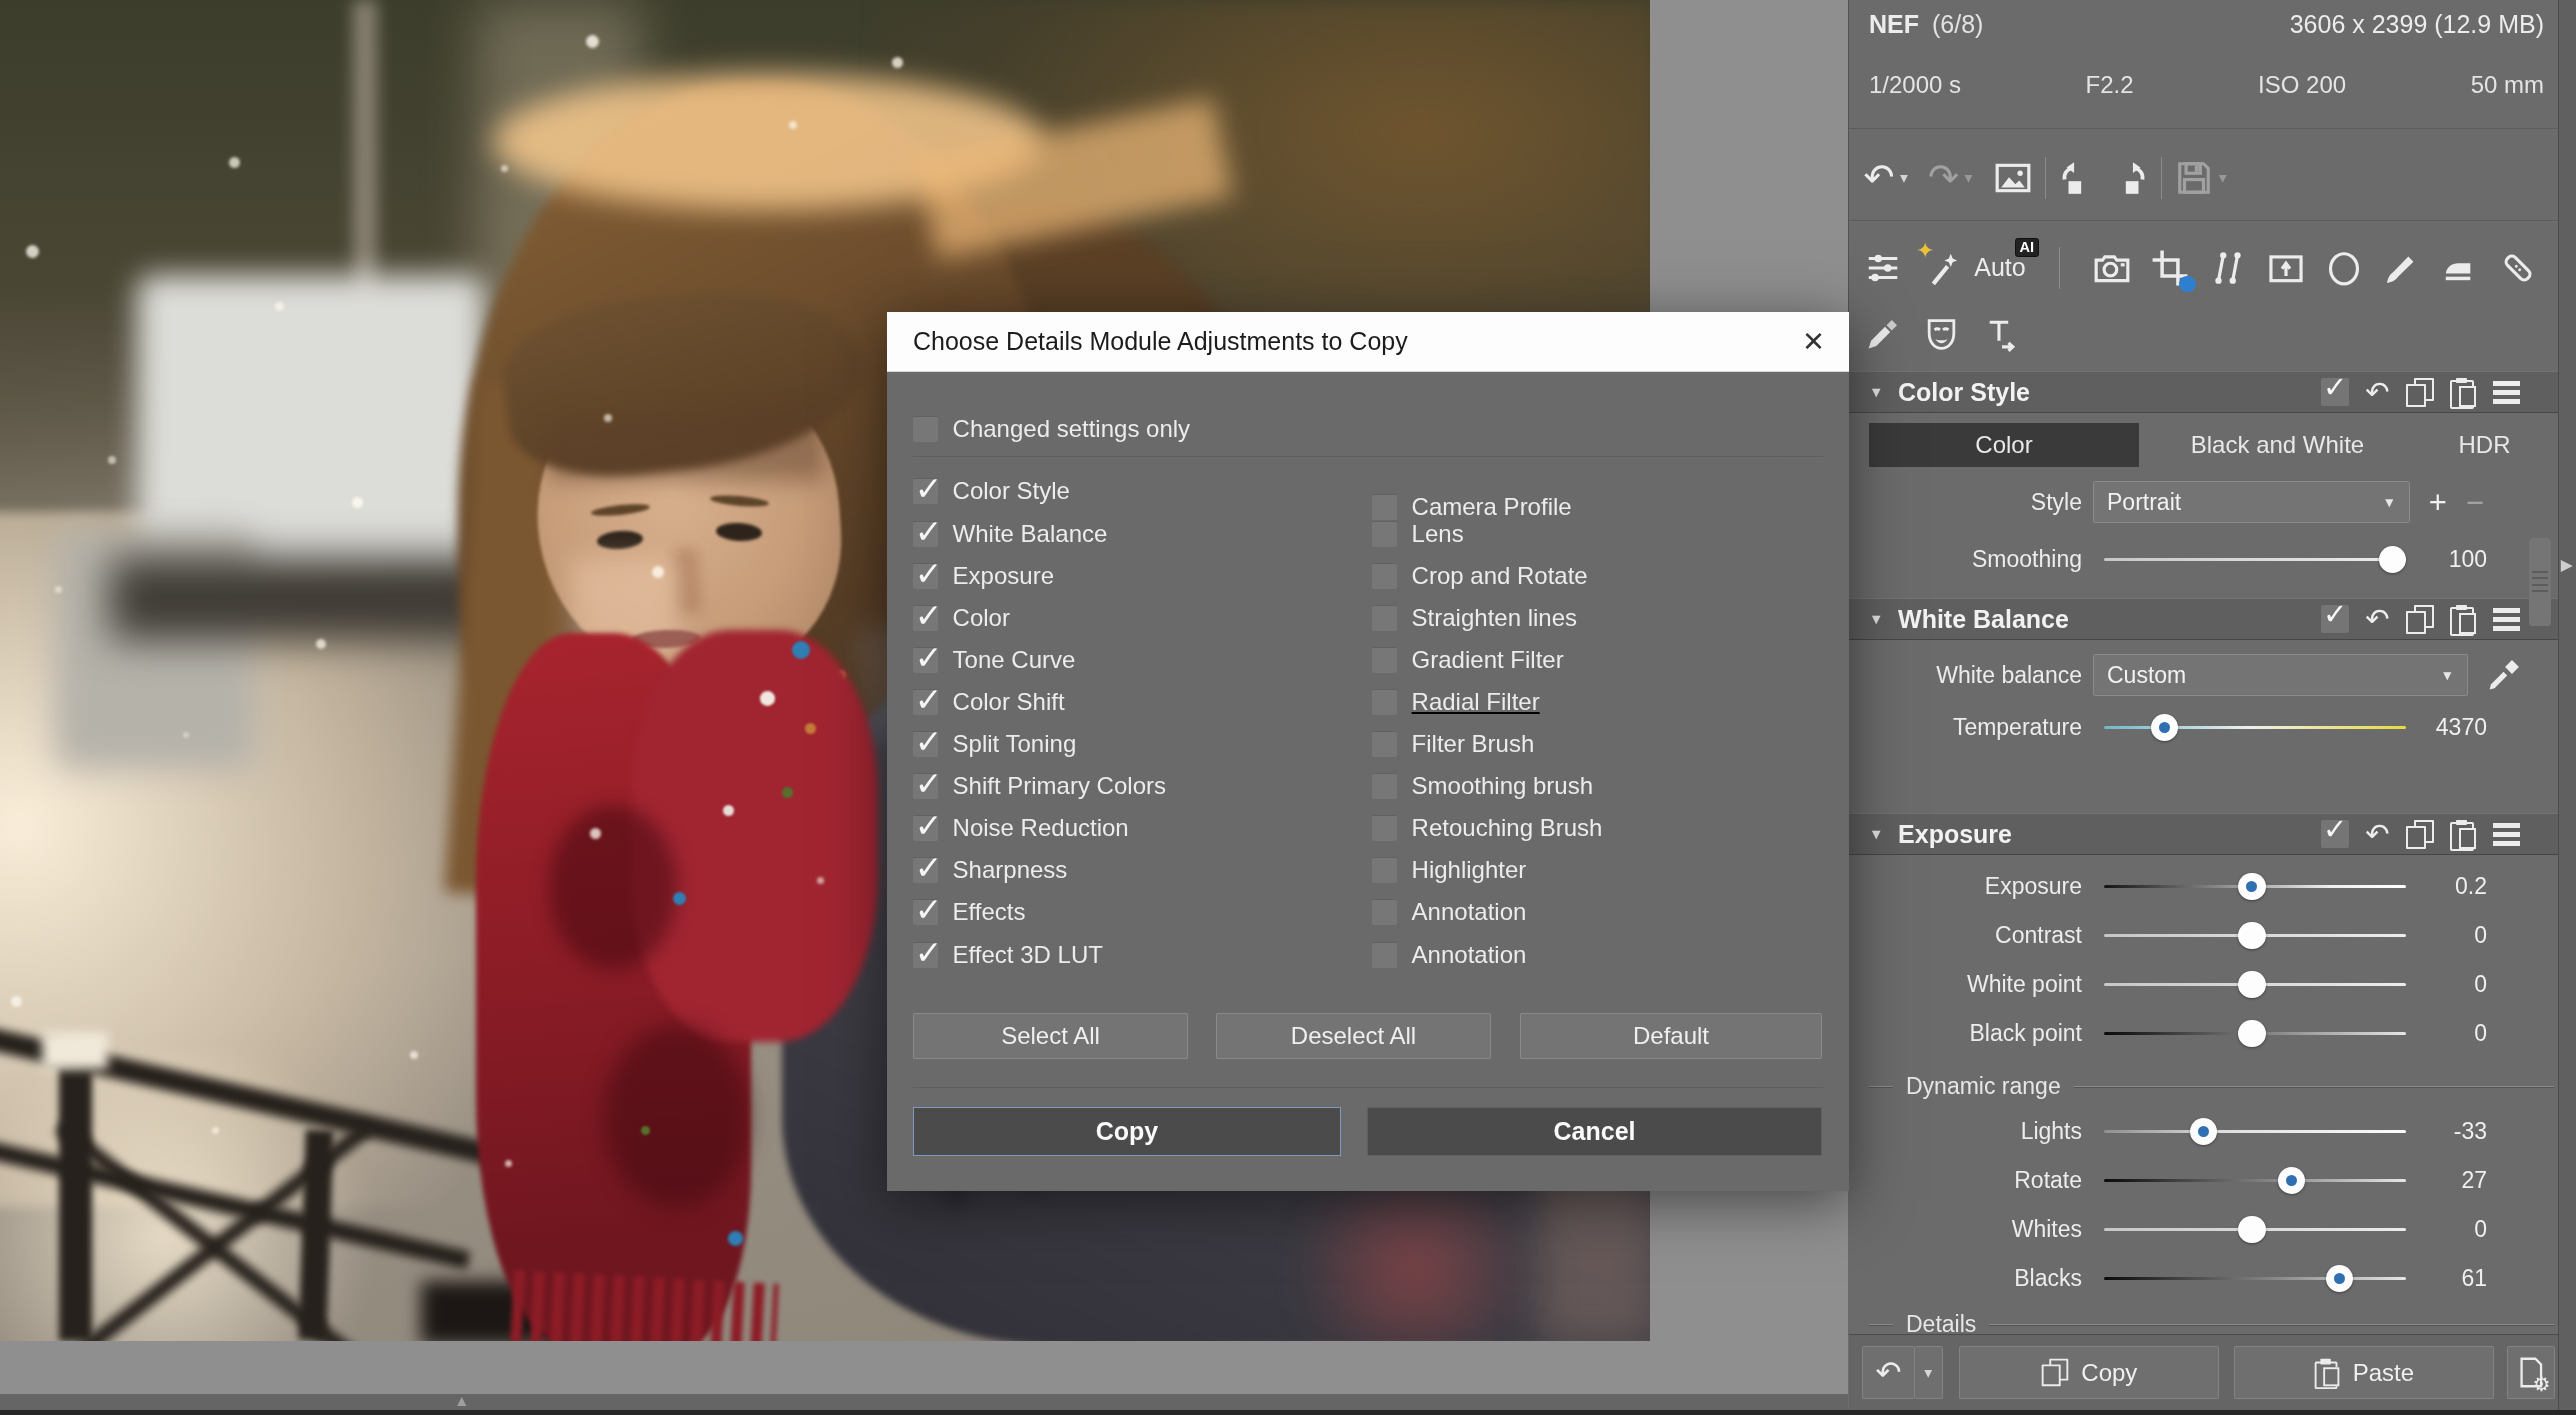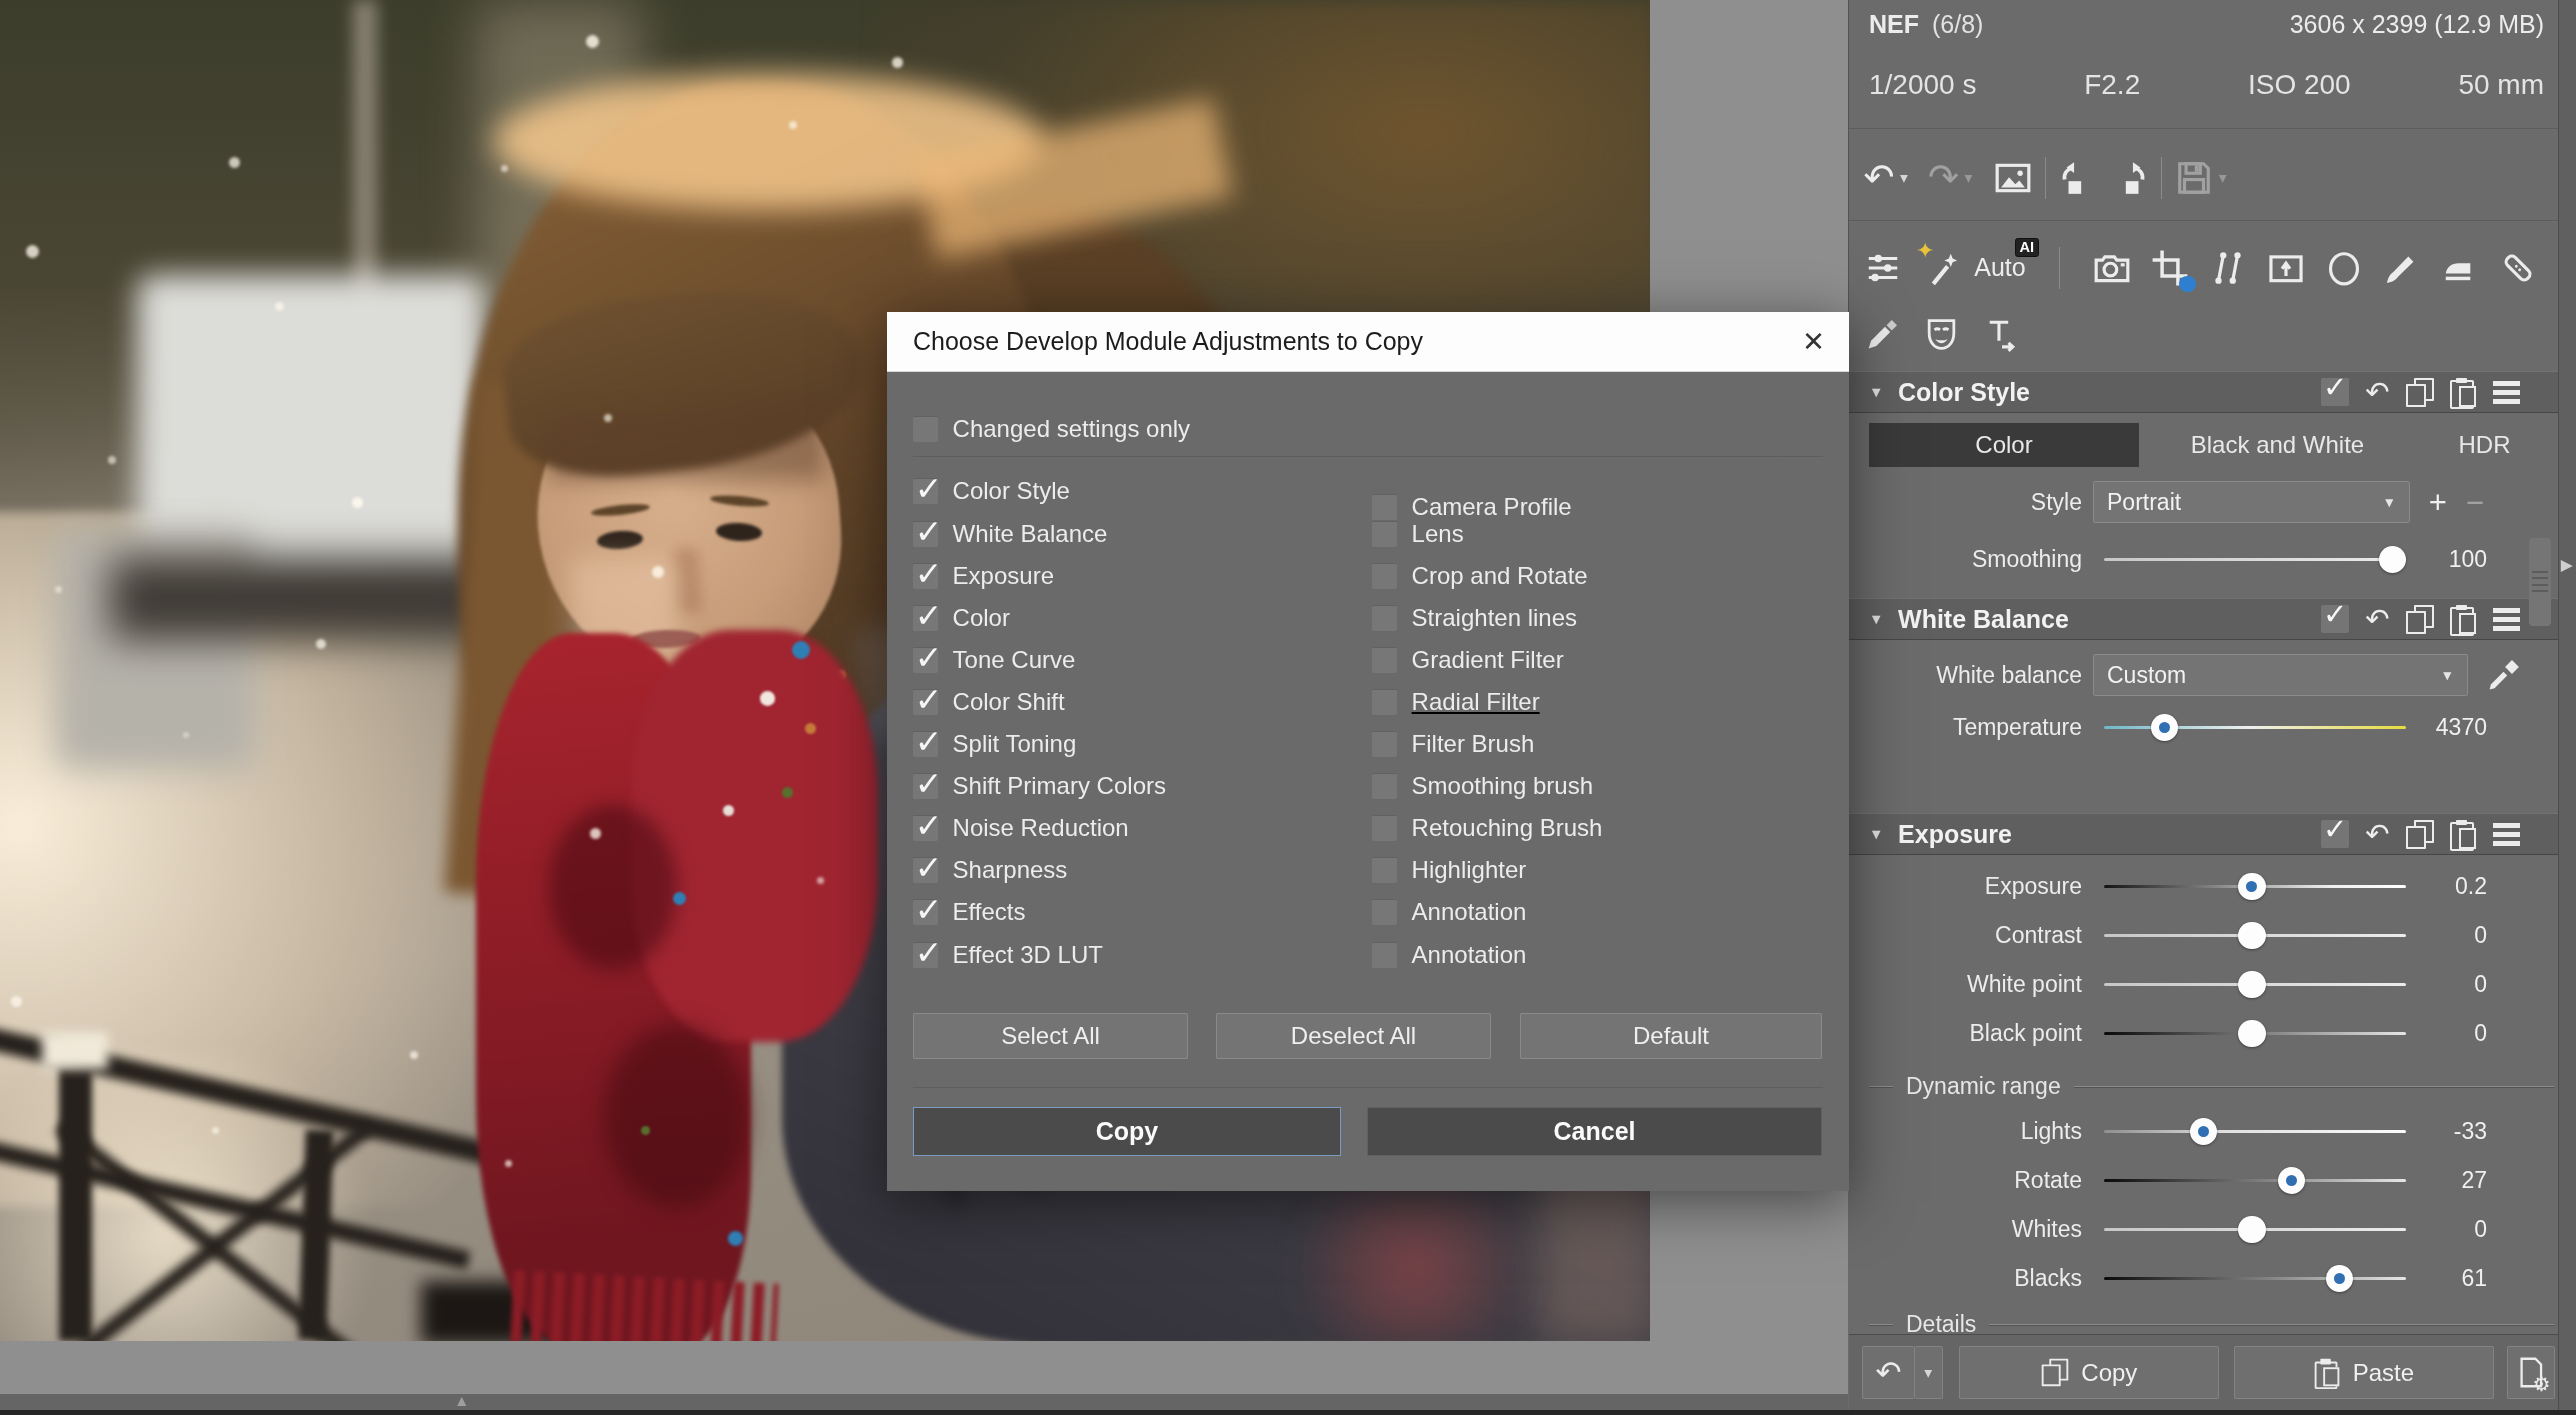--- a/index.html
+++ b/index.html
@@ -11,21 +11,21 @@
   .ph{position:absolute;}
   .bk{position:absolute;border-radius:50%;background:rgba(255,250,238,.85);filter:blur(1.4px);}
   #photo-bottom-strip{position:absolute;left:0;top:1394px;width:1848px;height:17.4px;background:#656565;}
   #strip-triangle{position:absolute;left:454px;top:-1.8px;color:#9f9f9f;font-size:15.6px;line-height:17.4px;}
   #global-bottom-line{position:absolute;left:0;top:1410px;width:2576px;height:5.5px;background:#262626;}
   
   #right-panel{position:absolute;left:1848px;top:0;width:728px;height:1176px;background:#6b6b6b;border-left:0.9px solid rgba(0,0,0,.22);color:#ececec;}
   .prow{position:absolute;left:0;width:728px;box-sizing:border-box;display:flex;align-items:center;}
   .divline{position:absolute;left:0;width:728px;height:1.8px;background:linear-gradient(180deg,rgba(0,0,0,.22),rgba(255,255,255,.07));}
   .info1{top:5.5px;height:38px;padding:0 33px 0 20px;font-size:25px;}
-  .info2{top:66px;height:37px;padding:0 33px 0 20px;font-size:28px;color:#e4e4e4;}
+  .info2{top:66px;height:37px;padding:0 33px 0 20px;font-size:24px;color:#e4e4e4;}
   .grow{flex:1;}
   .tbtn{display:flex;align-items:center;justify-content:center;cursor:pointer;}
   .dim{opacity:.42;}
   .caret{font-size:15.6px;color:#d6d6d6;padding:0 5.5px;}
   .vsep{width:0.9px;height:42px;background:rgba(255,255,255,.22);margin:0 13px;}
   .glyph-undo{font-size:37px;line-height:37px;color:#ececec;}
   .ti{width:38px;height:38px;}
   .ti2{width:37px;height:37px;}
   
   .sec-head{position:absolute;left:0;width:728px;height:42px;box-sizing:border-box;background:#5f5f5f;
@@ -603,21 +603,21 @@
       </div>
     <div id="panel-edge-strip">
       <span>▶</span>
     </div>
   </div>
 
   <div id="global-bottom-line"></div>
 
   <div id="dialog">
     <div id="dialog-titlebar">
-      <span id="dialog-title">Choose Develop Module Adjustments to Copy</span>
+      <span id="dialog-title">Choose Details Module Adjustments to Copy</span>
       <span id="dialog-close">✕</span>
     </div>
     <div id="dialog-body">
       <div class="opt-row" style="left:26px;top:40px;">
         <div class="dcheckbox"></div>
         <span class="opt-label">Changed settings only</span>
       </div>
       <div class="ddiv" style="top:84px;"></div>
       <div id="dlg-left-col">
           <div class="opt-row" style="left: 26px; top: 102px;">

